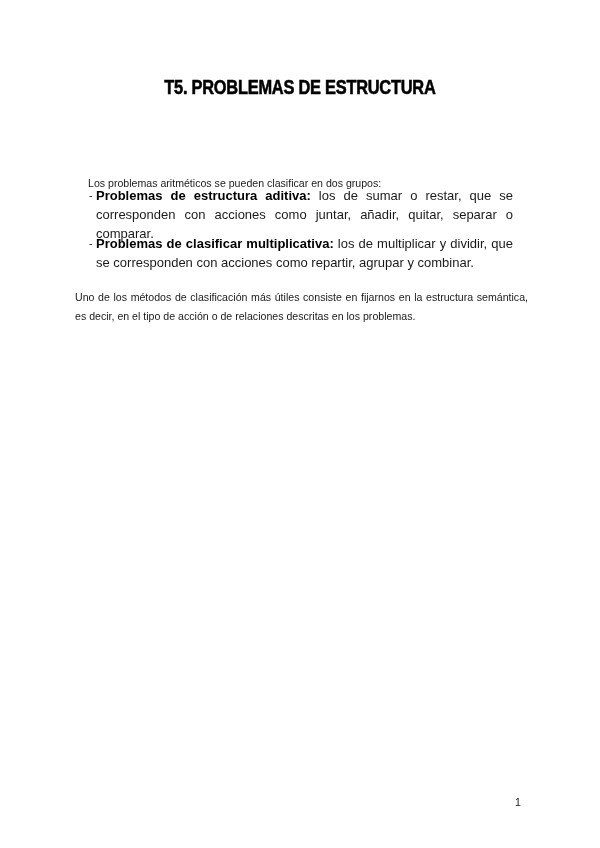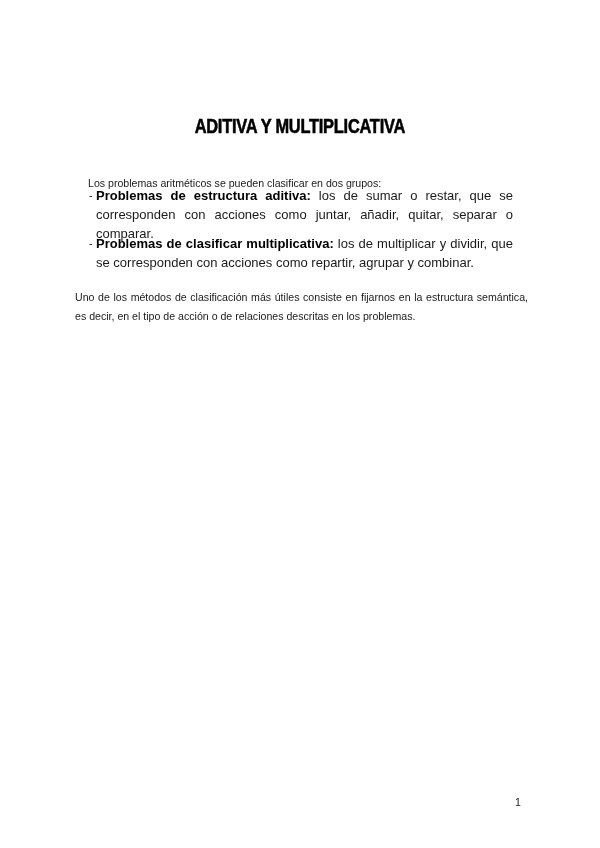--- a/index.html
+++ b/index.html
@@ -88,22 +88,22 @@
       left: 515px;
       font-size: 10.6px;
       color: #222;
     }
   </style>
 </head>
 <body>
 
 <div class="page">
 
-  <div class="title-line t2">
-    <span>ADITIVA Y MULTIPLICATIVA</span>
+  <div class="title-line t1">
+    <span>T5. PROBLEMAS DE ESTRUCTURA</span>
   </div>
 
   <p class="para intro" style="margin:16px">Los problemas aritméticos se pueden clasificar en dos grupos:</p>
 
   <div class="list-item li1">
     <span class="bullet">-</span>
     <div class="item-text">
       <b>Problemas de estructura aditiva:</b><span> los de sumar o restar, que se corresponden con acciones como juntar, añadir, quitar, separar o comparar.</span>
     </div>
   </div>

